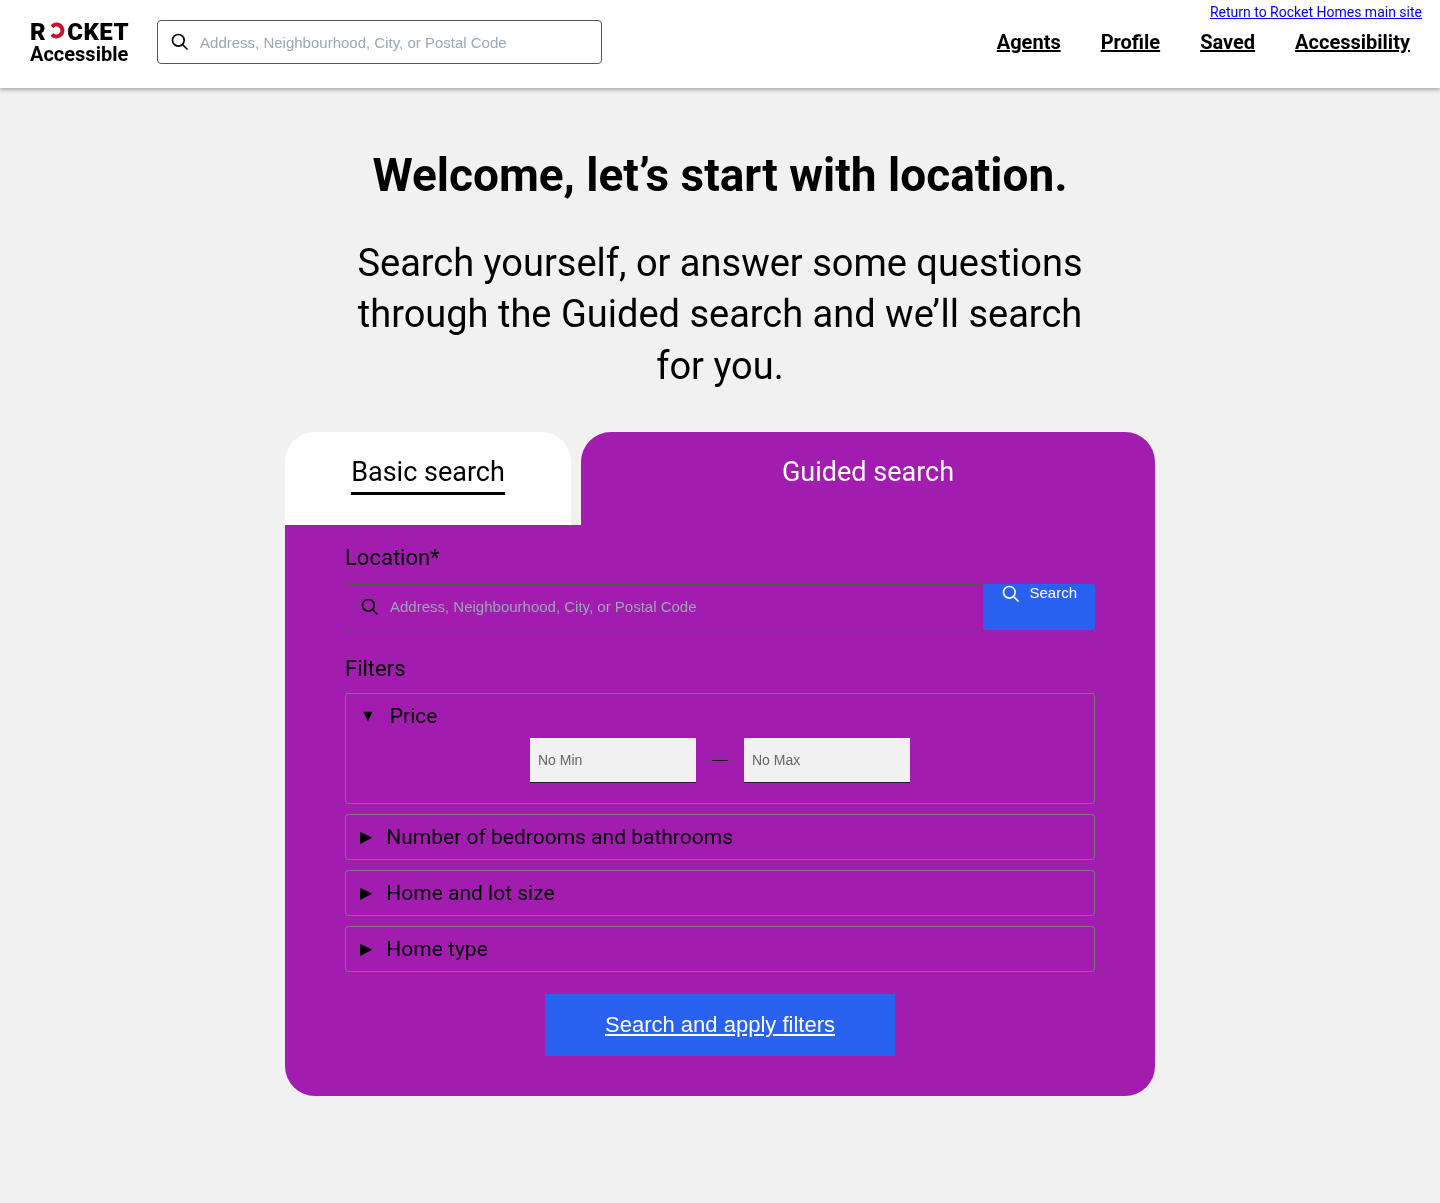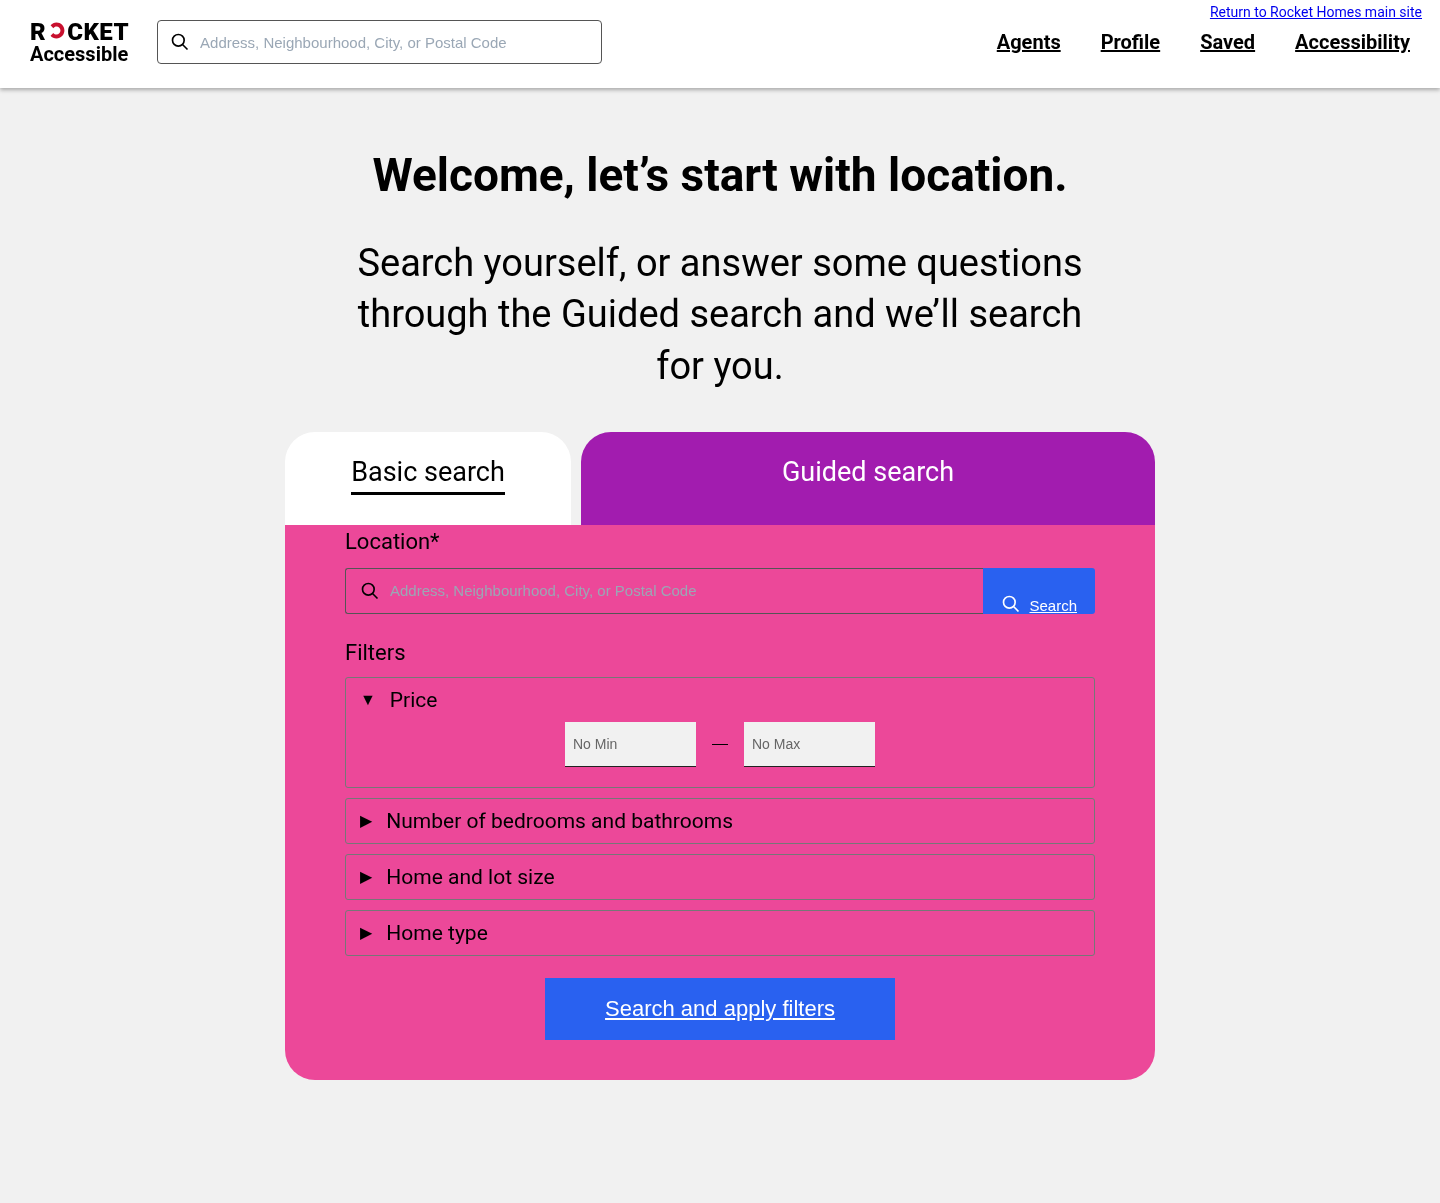--- a/index.html
+++ b/index.html
@@ -134,23 +134,23 @@
       background: #fff;
       color: #000;
       flex: 0 0 286px;
     }
     .tab.active .tab-label {
       border-bottom: 3px solid #000;
       padding-bottom: 4px;
       display: inline-block;
     }
     .panel {
-      background: #ec4899;
+      background: #a21caf;
       border-radius: 0 0 30px 30px;
-      padding: 4px 60px 40px;
+      padding: 20px 60px 40px;
     }
     .field-label {
       font-size: 22px;
       margin-bottom: 14px;
     }
     .loc-row {
       display: flex;
       margin-bottom: 26px;
     }
     .loc-input-wrap {
@@ -173,25 +173,24 @@
     .loc-input-wrap input::placeholder {
       color: #9aa7b5;
     }
     .loc-btn {
       background: #2961f0;
       color: #fff;
       border: none;
       padding: 0 18px;
       font-size: 15px;
       display: flex;
-      align-items: flex-end;
+      align-items: flex-start;
       gap: 8px;
       cursor: pointer;
       border-radius: 0 3px 3px 0;
-      text-decoration: underline;
     }
     .loc-btn svg {
       stroke: #fff;
     }
     .filters-label {
       font-size: 22px;
       margin-bottom: 12px;
     }
     .filter-box {
       border: 1px solid #777;
@@ -213,21 +212,21 @@
       font-size: 21px;
     }
     .price-body {
       display: flex;
       align-items: center;
       justify-content: center;
       gap: 16px;
       padding: 0 14px 20px;
     }
     .price-input {
-      width: 131px;
+      width: 166px;
       background: #f1f1f1;
       border: none;
       border-bottom: 1.5px solid #222;
       padding: 14px 8px;
       font-size: 14px;
       outline: none;
     }
     .price-input::placeholder {
       color: #666;
     }

